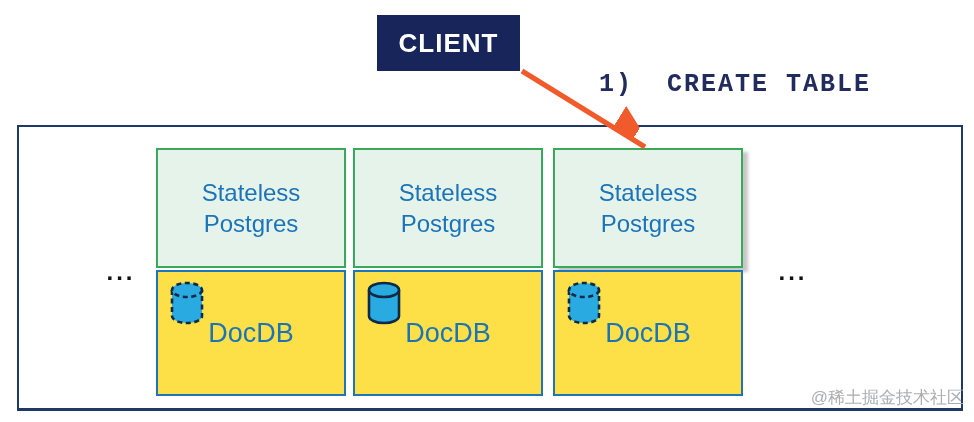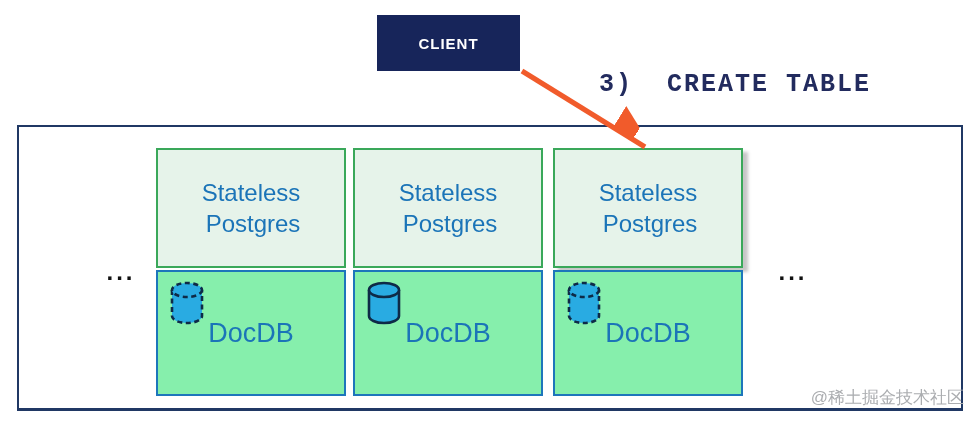--- a/index.html
+++ b/index.html
@@ -13,21 +13,21 @@
   
   .client-box {
     position: absolute;
     left: 377px; top: 15px;
     width: 143px; height: 56px;
     background: #17255A;
     display: flex; align-items: center; justify-content: center;
   }
   .client-box span {
     color: #ffffff;
-    font-size: 15px;
+    font-size: 26px;
     font-weight: bold;
     letter-spacing: 1px;
   }
 
   
   .annotation {
     position: absolute;
     left: 599px; top: 70px;
     font-family: "Liberation Mono", monospace;
     font-size: 25px;
@@ -71,28 +71,27 @@
     text-align: center;
   }
   .g3 .pg-box {
     box-shadow: 5px 4px 3px rgba(130,130,130,0.45);
   }
   .pg-box span {
     color: #1B74B8;
     font-size: 24px;
     line-height: 1.3;
     white-space: pre-line;
-    text-align: right;
   }
 
   .docdb-box {
     position: absolute;
     left: 0; top: 143px;
     width: 190px; height: 126px;
-    background: #86efac;
+    background: #fde047;
     border: 2px solid #1D76BB;
     display: flex; align-items: center; justify-content: center;
   }
   .docdb-box .label {
     color: #1B74B8;
     font-size: 27px;
   }
   .cyl-icon {
     position: absolute;
     left: 9px; top: 8px;
@@ -122,21 +121,21 @@
     font-family: "Liberation Sans", sans-serif;
   }
 </style>
 </head>
 <body>
 
 <div class="client-box">
   <span>CLIENT</span>
 </div>
 
-<div class="annotation">3)  CREATE TABLE</div>
+<div class="annotation">1)  CREATE TABLE</div>
 
 <svg class="arrow-svg" viewBox="0 0 974 422">
   <defs>
     <marker id="ah" markerWidth="4.6" markerHeight="4.6" refX="7.5" refY="5" orient="auto" markerUnits="strokeWidth">
       <path d="M0,0 L10,5 L0,10 Z" fill="#F15B2B"></path>
     </marker>
   </defs>
   <line x1="522" y1="71" x2="645" y2="147" stroke="#F15B2B" stroke-width="5" marker-end="url(#ah)"></line>
 </svg>
 

